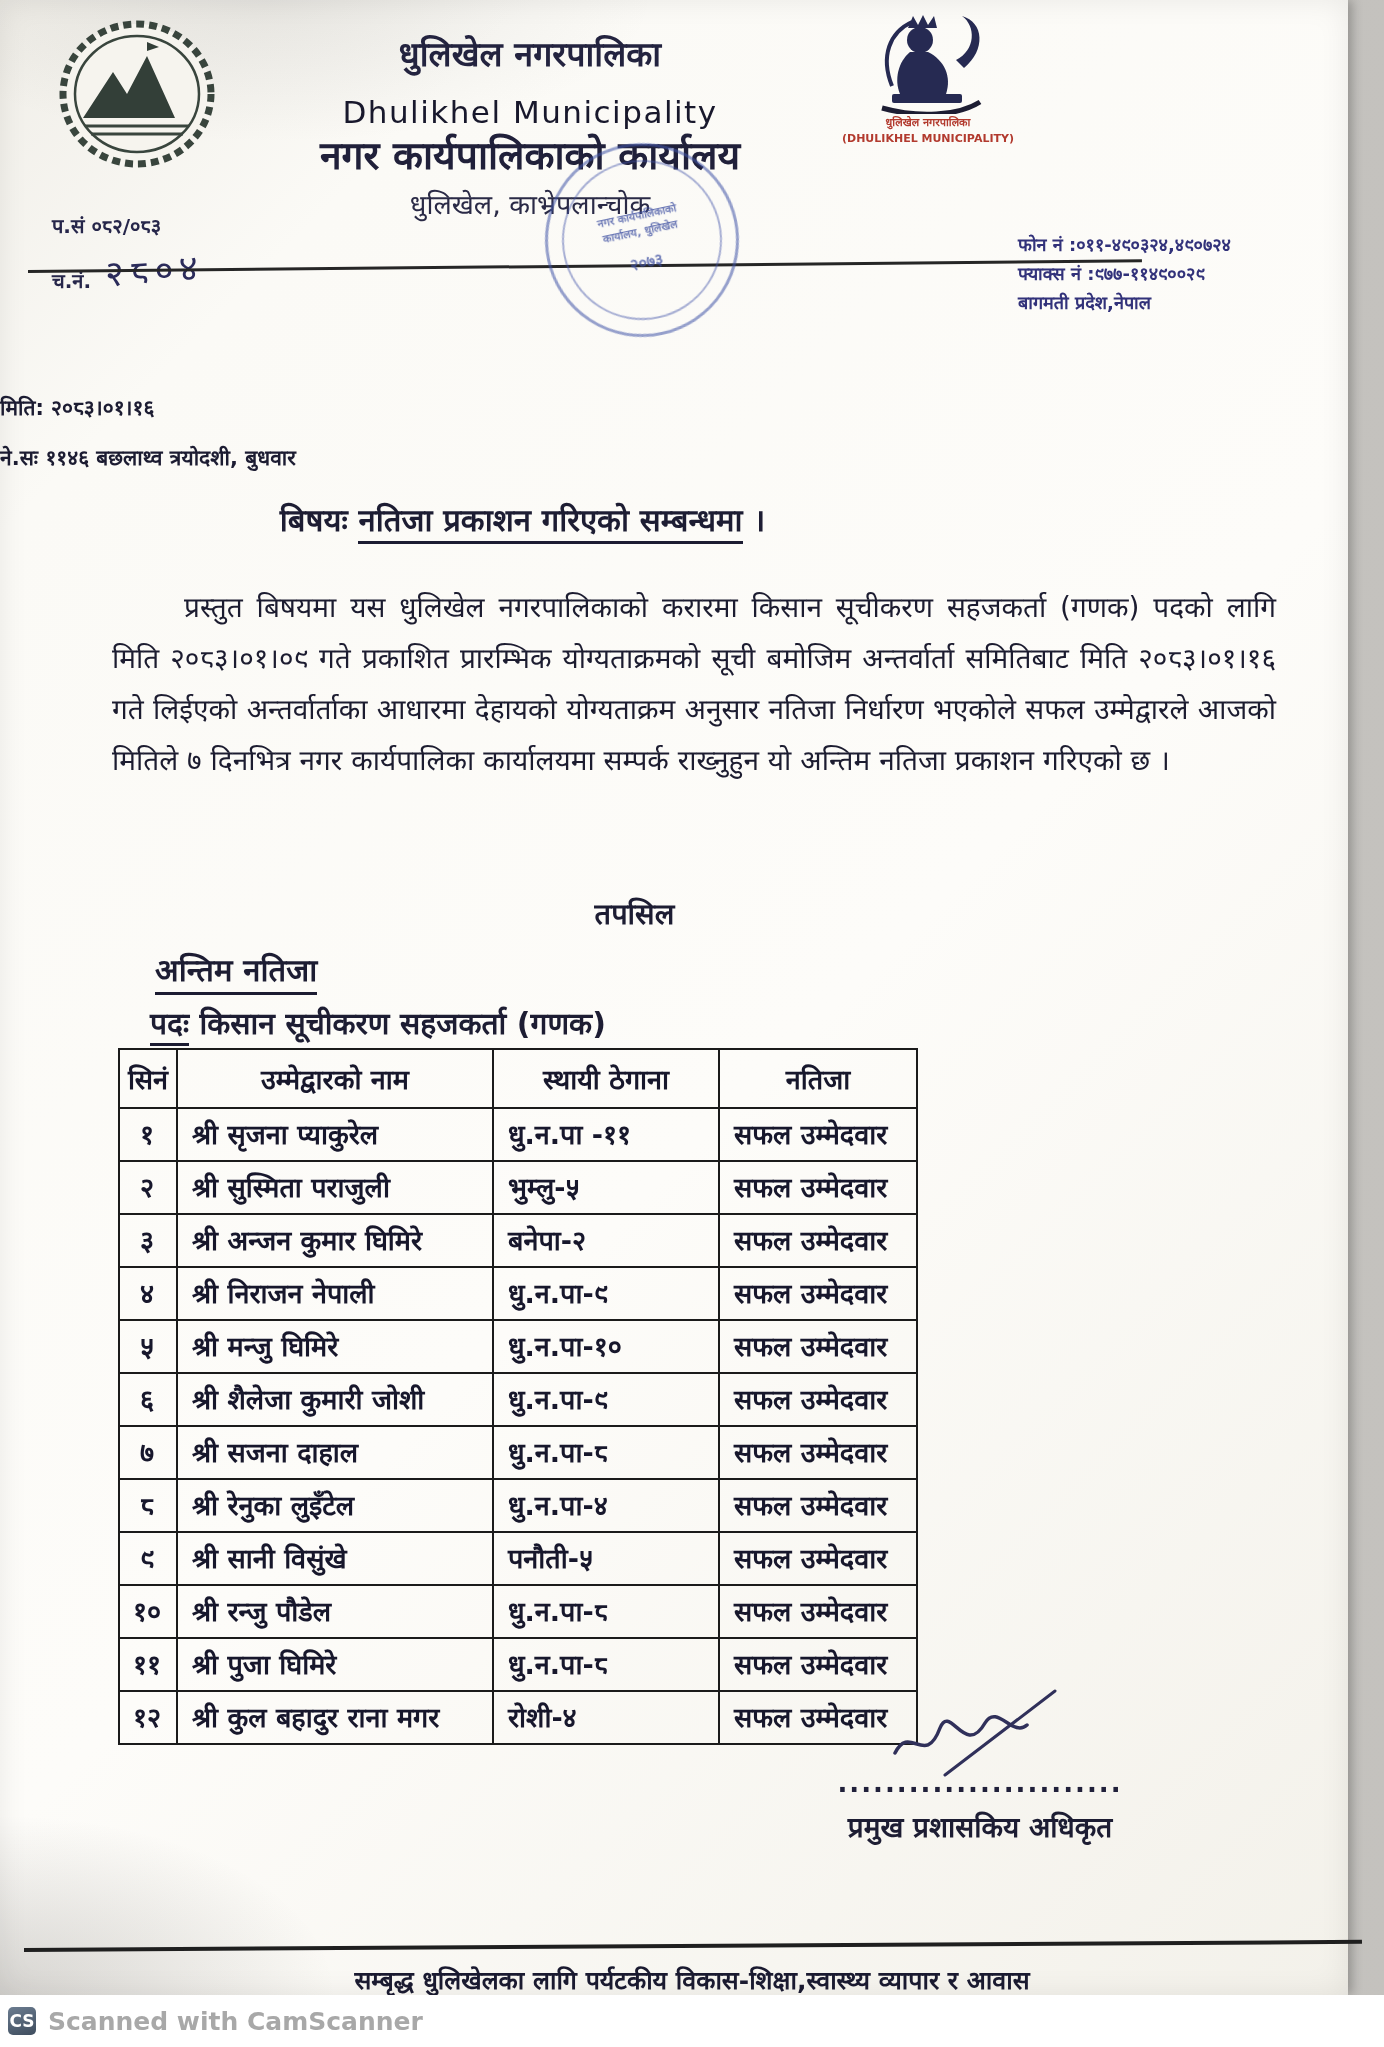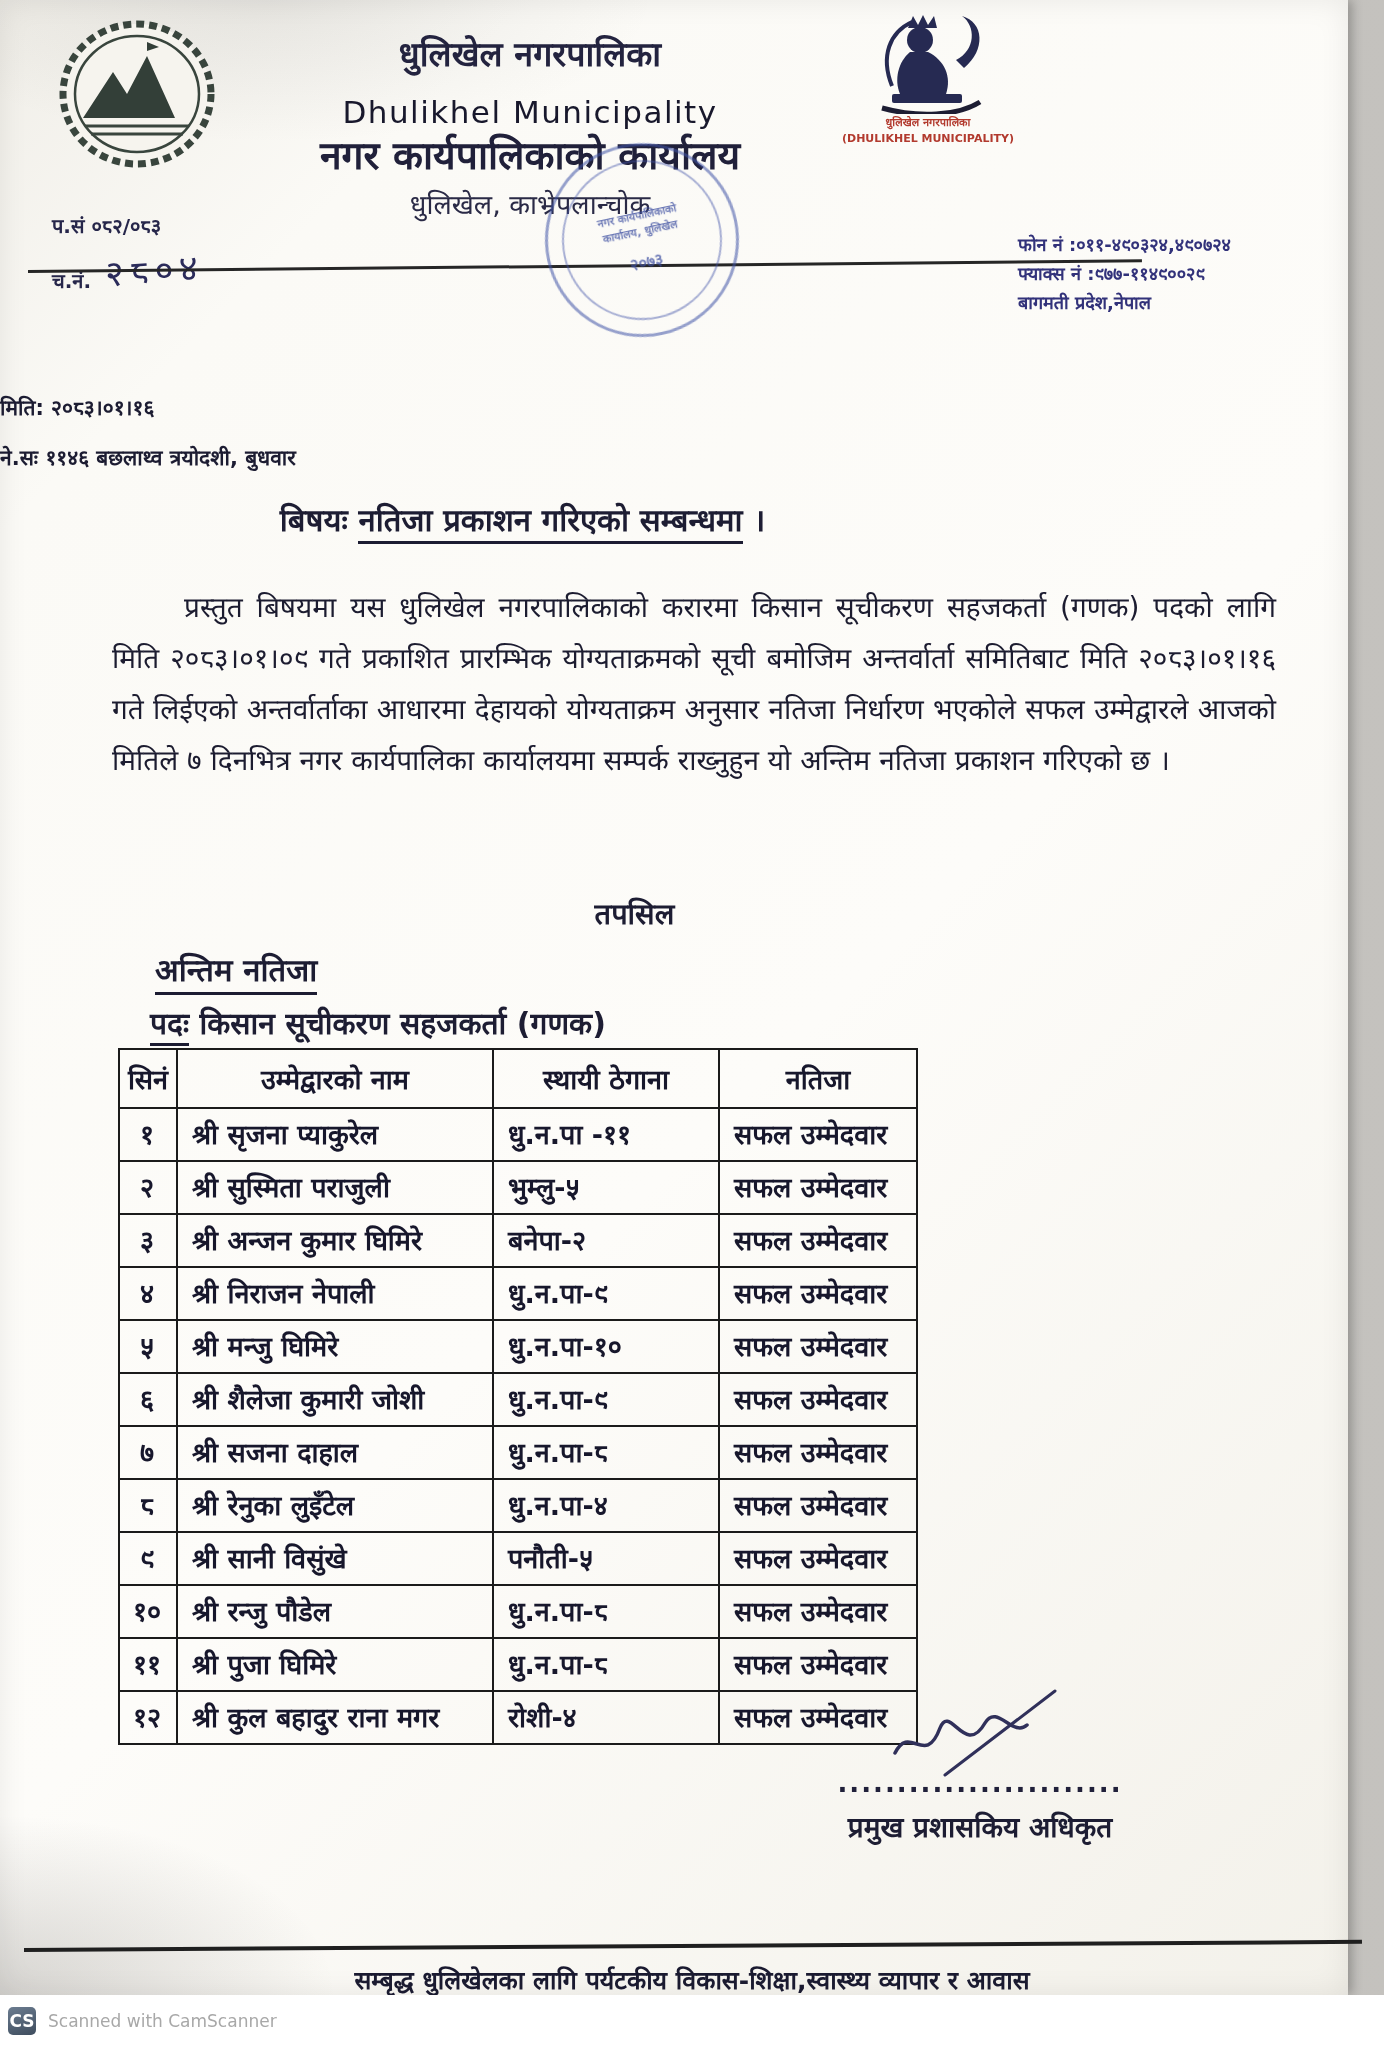--- a/index.html
+++ b/index.html
@@ -76,21 +76,21 @@
   .slogan{left:0;top:1962px;width:1384px;text-align:center;font-size:25px;
           font-weight:700;color:#1a1a30;}
 
   
   .scan-bar{position:absolute;left:0;bottom:0;width:1384px;height:52px;background:#ffffff;
             display:flex;align-items:center;gap:12px;padding-left:8px;box-sizing:border-box;}
   .cs-badge{width:28px;height:28px;border-radius:5px;flex:0 0 auto;
             background:linear-gradient(160deg,#6b7c90,#3f4d5e);
             display:flex;align-items:center;justify-content:center;
             color:#fff;font-size:17px;font-weight:700;text-align:center;}
-  .cs-text{font-size:17px;color:#a8a8a8;font-weight:400;}
+  .cs-text{font-size:25px;color:#a8a8a8;font-weight:700;}
 </style>
 </head>
 <body>
 
 <div class="photo">
   <div class="page">
 
     <div class="abs emblem-left">
       <svg width="165" height="152" viewBox="0 0 165 152">
         <ellipse cx="82" cy="76" rx="74" ry="70" fill="#f6f4ee" stroke="#39453d" stroke-width="7" stroke-dasharray="8 5"></ellipse>

